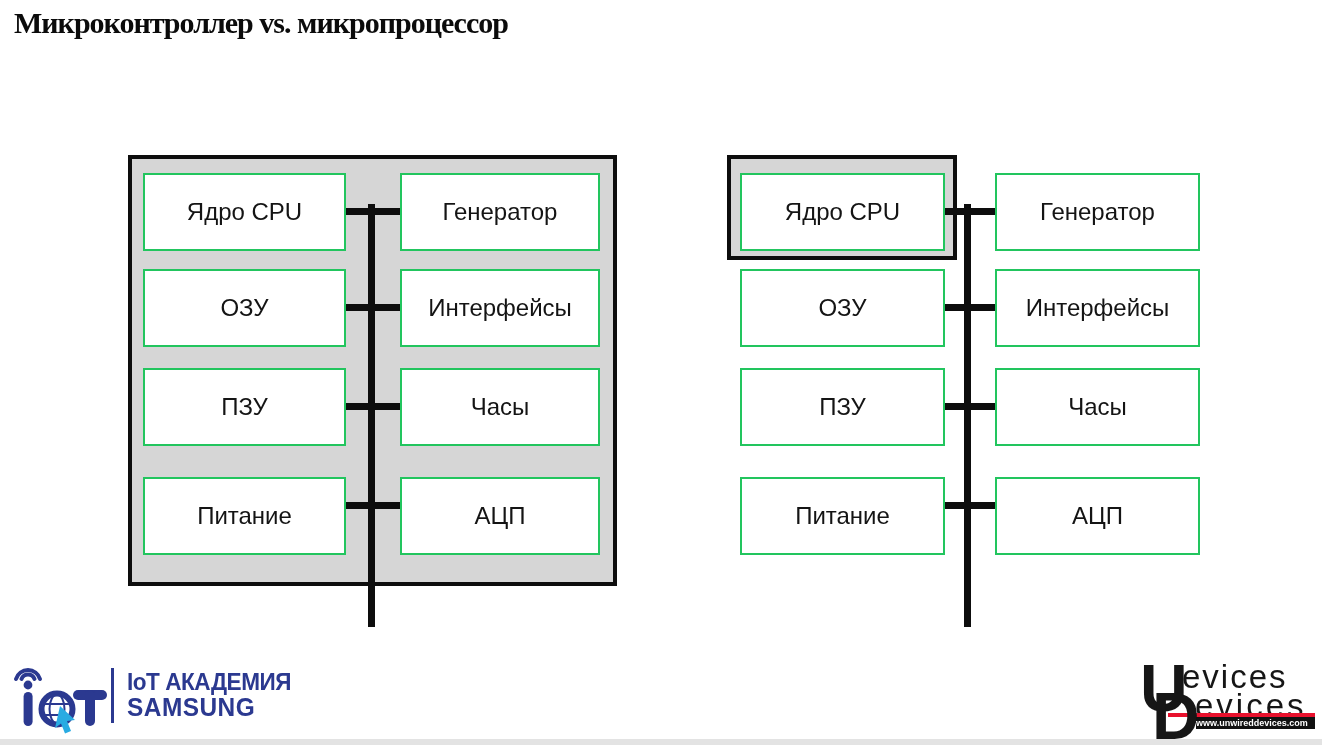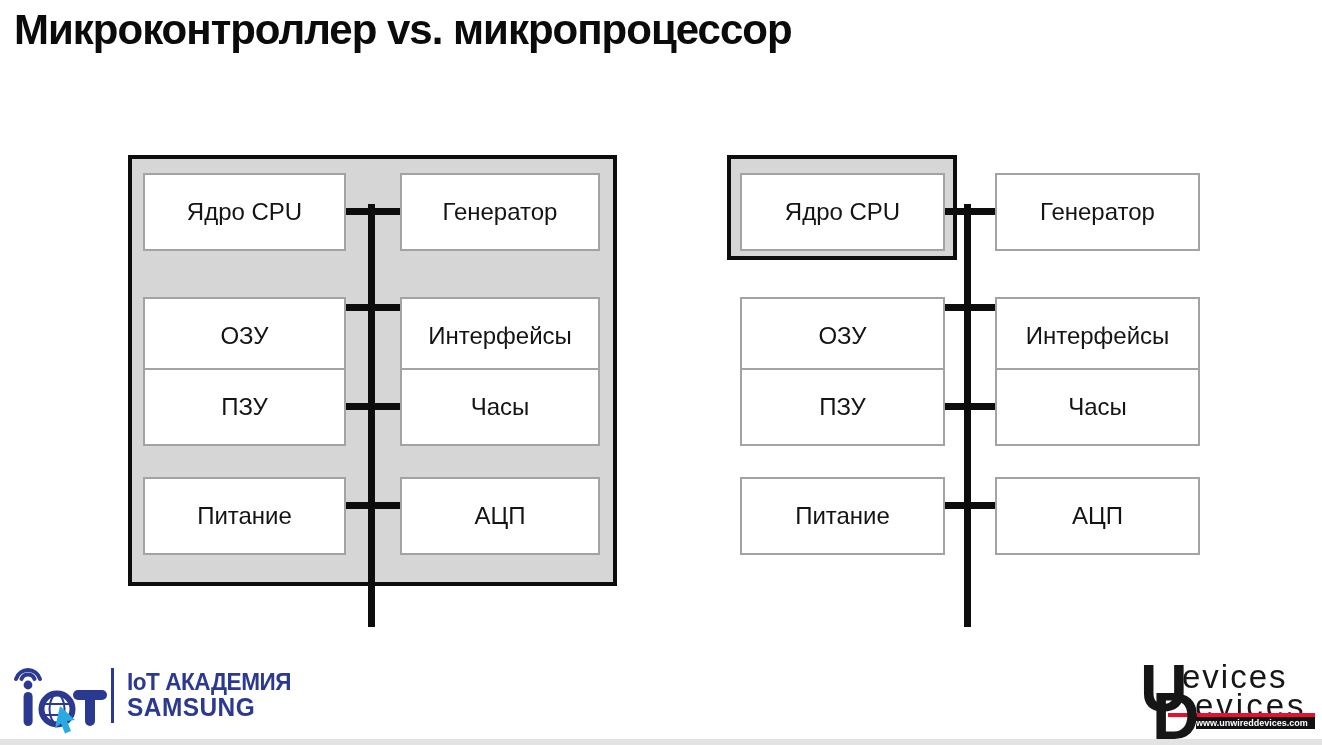--- a/index.html
+++ b/index.html
@@ -6,43 +6,43 @@
   *{box-sizing:border-box;}
   #slide{
     position:relative;
     width:1322px;height:745px;
     background:#ffffff;
     font-family:"Liberation Sans", sans-serif;
     overflow:hidden;
   }
   .title{
     position:absolute;left:14px;top:6px;
-    font-size:42px;font-weight:bold;color:#0b0b0b;
-    letter-spacing:-1px;white-space:nowrap;
+    font-size:30px;font-weight:bold;color:#0b0b0b;
+    letter-spacing:-1px;white-space:nowrap;font-family:Liberation Serif, serif;
   }
   
   .chipbox{
     position:absolute;background:#d6d6d6;border:4px solid #0d0d0d;z-index:1;
   }
   .bus{
     position:absolute;width:7px;background:#0d0d0d;z-index:2;
   }
   .stub{
     position:absolute;height:7px;background:#0d0d0d;z-index:2;
   }
   .node{
-    position:absolute;height:78px;background:#ffffff;border:2px solid #a3a3a3;
+    position:absolute;height:78px;background:#ffffff;border:2px solid #22c55e;
     display:flex;align-items:center;justify-content:center;
     font-size:24px;color:#141414;z-index:3;white-space:nowrap;
   }
   .lc1{left:143px;width:203px;}
   .rc1{left:400px;width:200px;}
   .lc2{left:740px;width:205px;}
   .rc2{left:995px;width:205px;}
-  .row1{top:173px;} .row2{top:269px;margin-top:28px;} .row3{top:368px;} .row4{top:477px;}
+  .row1{top:173px;} .row2{top:269px;} .row3{top:368px;} .row4{top:477px;}
   
   .bottom-strip{
     position:absolute;left:0;top:739px;width:1322px;height:6px;background:#e3e3e3;z-index:0;
   }
   .iot-logo{position:absolute;left:13px;top:660px;width:290px;height:78px;}
   .iot-divider{position:absolute;left:98px;top:8px;width:3px;height:55px;background:#2b3990;}
   .iot-text{position:absolute;left:114px;top:10px;color:#2b3990;line-height:1.02;transform:scaleX(.94);transform-origin:left top;}
   .iot-line1{font-size:24px;font-weight:bold;white-space:nowrap;letter-spacing:-.5px;}
   .iot-line2{font-size:26px;font-weight:bold;letter-spacing:.5px;}
   .ud-logo{position:absolute;left:1140px;top:658px;width:178px;height:82px;color:#161616;}

